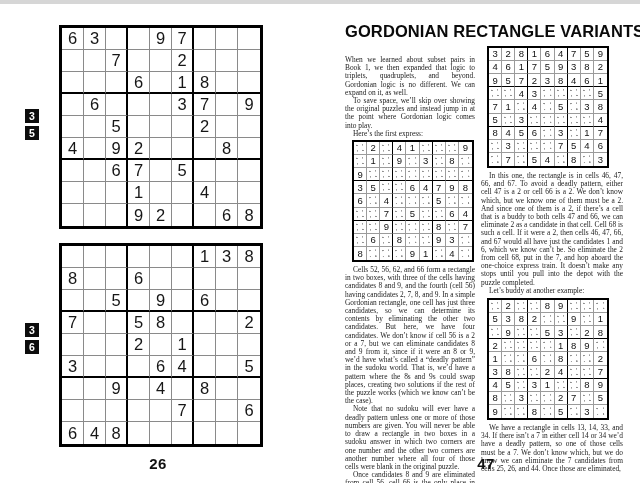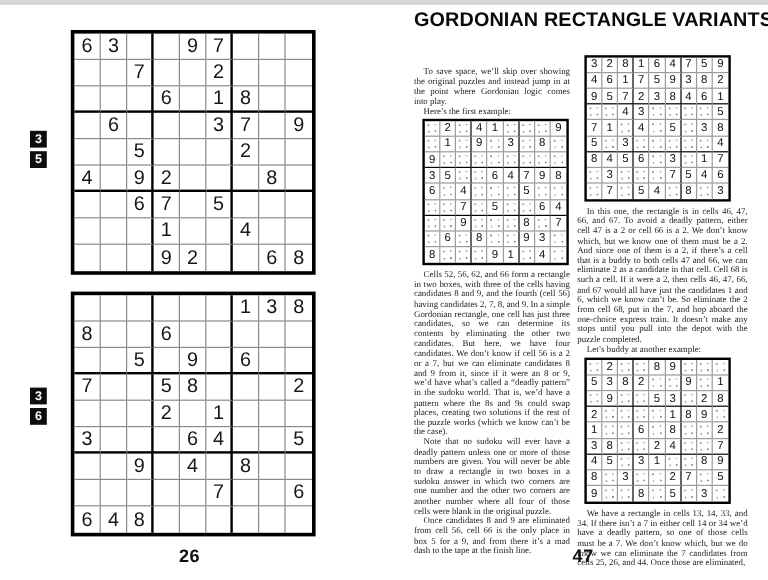--- a/index.html
+++ b/index.html
@@ -48,21 +48,21 @@
   
   .plabels{position:absolute;left:25px;display:flex;flex-direction:column;gap:3px;}
   .plabel{
     width:14px;height:14px;background:#0d0d0d;color:#fff;
     font-family:"Liberation Sans", sans-serif;font-weight:bold;font-size:10.5px;
     display:flex;align-items:center;justify-content:center;
   }
 
   
   .title{
-    position:absolute;left:345px;top:8px;width:282px;text-align:center;
+    position:absolute;left:345px;top:22px;width:282px;text-align:center;
     font-family:"Liberation Sans", sans-serif;font-weight:bold;font-size:16.5px;
     color:#0a0a0a;letter-spacing:0.1px;white-space:nowrap;
   }
   .col{position:absolute;color:#1c1c1c;}
   .col p{
     margin:0;font-size:7.4px;line-height:8.2px;text-align:justify;text-indent:8px;
   }
   .col p.first{text-indent:0;}
   .col p.noj{text-align:left;}
   .exwrap1{margin:2px 0 4px 7px;}
@@ -260,22 +260,23 @@
     </div>
 
   <div class="pagenum" style="left:59px;top:455px;width:198px;">26</div>
 </div>
 
 <div>
 
   <div class="title">GORDONIAN RECTANGLE VARIANTS</div>
 
   <div class="col" style="left:345px;top:56px;width:130px;">
+    <p class="first">When we learned about subset pairs in Book 1, we then expanded that logic to triplets, quadruplets, and beyond. Gordonian logic is no different. We can expand on it, as well.</p>
     <p>To save space, we’ll skip over showing the original puzzles and instead jump in at the point where Gordonian logic comes into play.</p>
-    <p class="noj">Here’s the first example:</p>
+    <p class="noj">Here’s the first express:</p>
 
     <div class="exwrap1">
       <div class="exgrid">
           <div class="cell thr thb pm"></div>
           <div class="cell thr thb">2</div>
           <div class="cell b3r thb pm"></div>
           <div class="cell thr thb">4</div>
           <div class="cell thr thb">1</div>
           <div class="cell b3r thb pm"></div>
           <div class="cell thr thb pm"></div>

